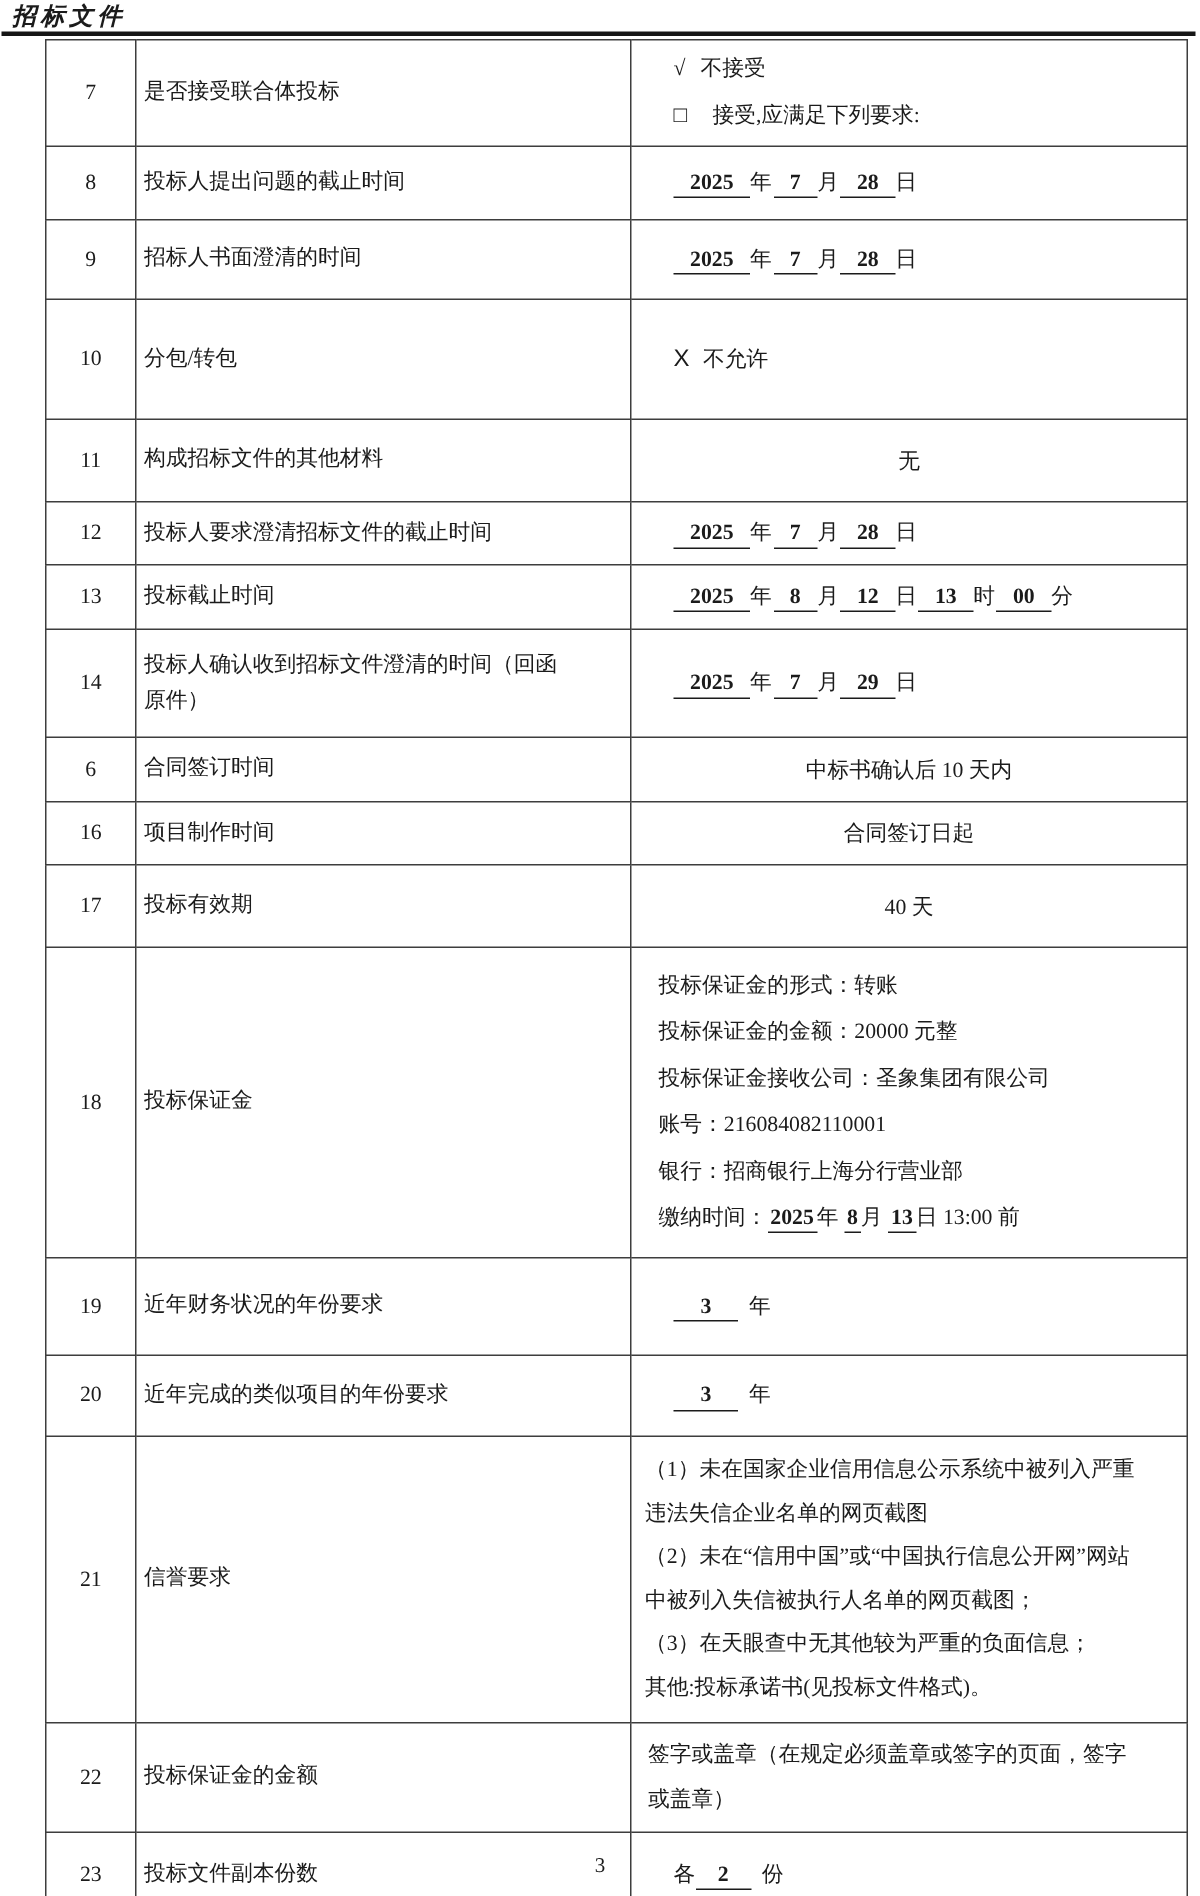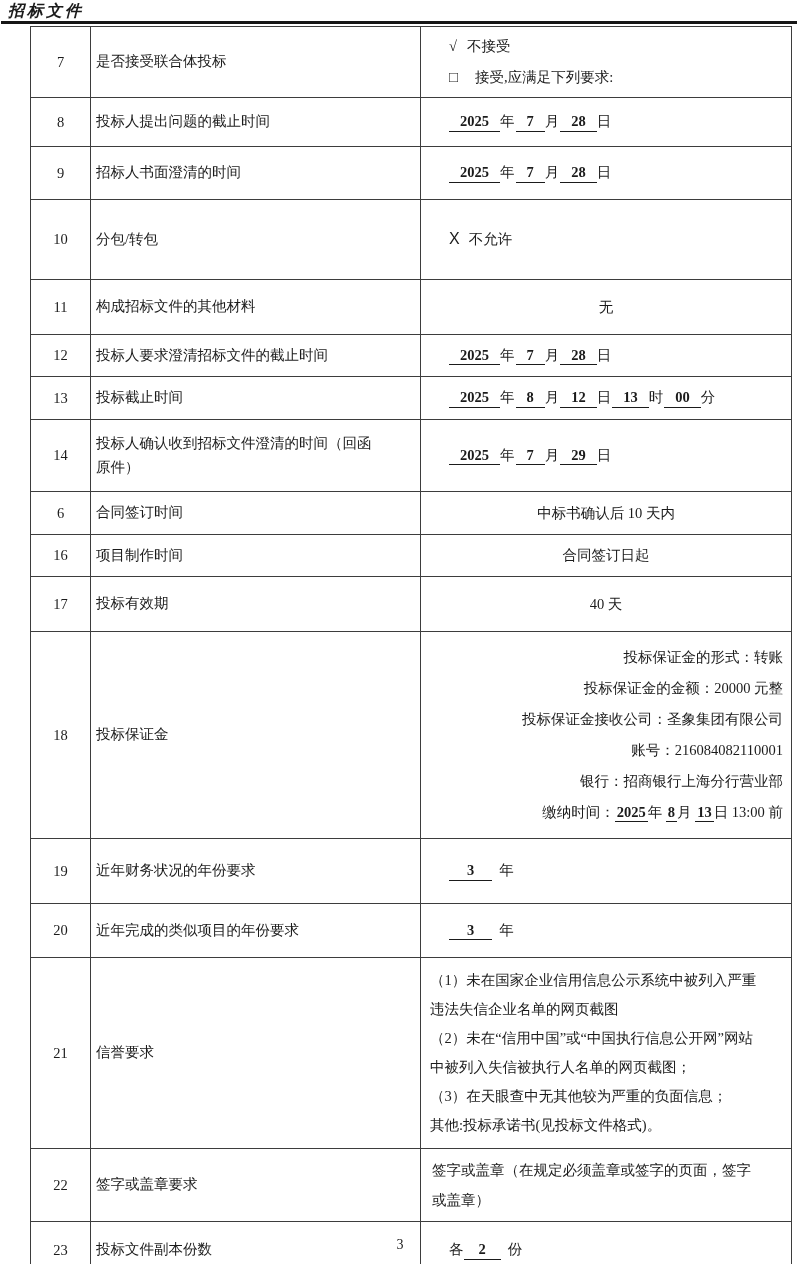--- a/index.html
+++ b/index.html
@@ -33,21 +33,21 @@
   .u.tight{padding:0 2px;}
   .u.num{padding:0 18px;}
   .u.num2{padding:0 15px;}
   .unit{margin-right:1px;}
   .gap{margin-left:7px;}
   .opt-line{line-height:31px;}
   .mark{display:inline-block;margin-right:10px;}
   .mark.box{margin-right:17px;font-size:15px;}
   .x-mark{display:inline-block;font-family:"Liberation Sans","DejaVu Sans",sans-serif;
     font-size:16px;font-weight:500;margin-right:9px;}
-  .pad18{padding:10px 8px 10px 5px;text-align:right;}
+  .pad18{padding:10px 8px 10px 18px;text-align:left;}
   .line18{line-height:31px;}
   .pad21{padding:8px 6px 8px 9px;text-align:left;line-height:29px;}
   .pad22{padding:6px 10px 6px 11px;text-align:left;line-height:30px;}
   .page-num{position:absolute;top:1237px;left:0;width:100%;text-align:center;font-size:14px;}
 </style>
 </head>
 <body>
 
 <div class="doc-header">招标文件</div>
 <div class="header-rule"></div>
@@ -165,21 +165,21 @@
       <div>违法失信企业名单的网页截图</div>
       <div>（2）未在“信用中国”或“中国执行信息公开网”网站</div>
       <div>中被列入失信被执行人名单的网页截图；</div>
       <div>（3）在天眼查中无其他较为严重的负面信息；</div>
       <div>其他:投标承诺书(见投标文件格式)。</div>
     </td>
   </tr>
 
   <tr class="h22">
     <td class="c1">22</td>
-    <td class="c2">签字或盖章要求</td>
+    <td class="c2">投标保证金的金额</td>
     <td class="pad22">
       <div>签字或盖章（在规定必须盖章或签字的页面，签字</div>
       <div>或盖章）</div>
     </td>
   </tr>
 
   <tr class="h23">
     <td class="c1">23</td>
     <td class="c2">投标文件副本份数</td>
     <td class="c3l"><span>各</span><span class="u num2">2</span><span class="gap">份</span></td>

